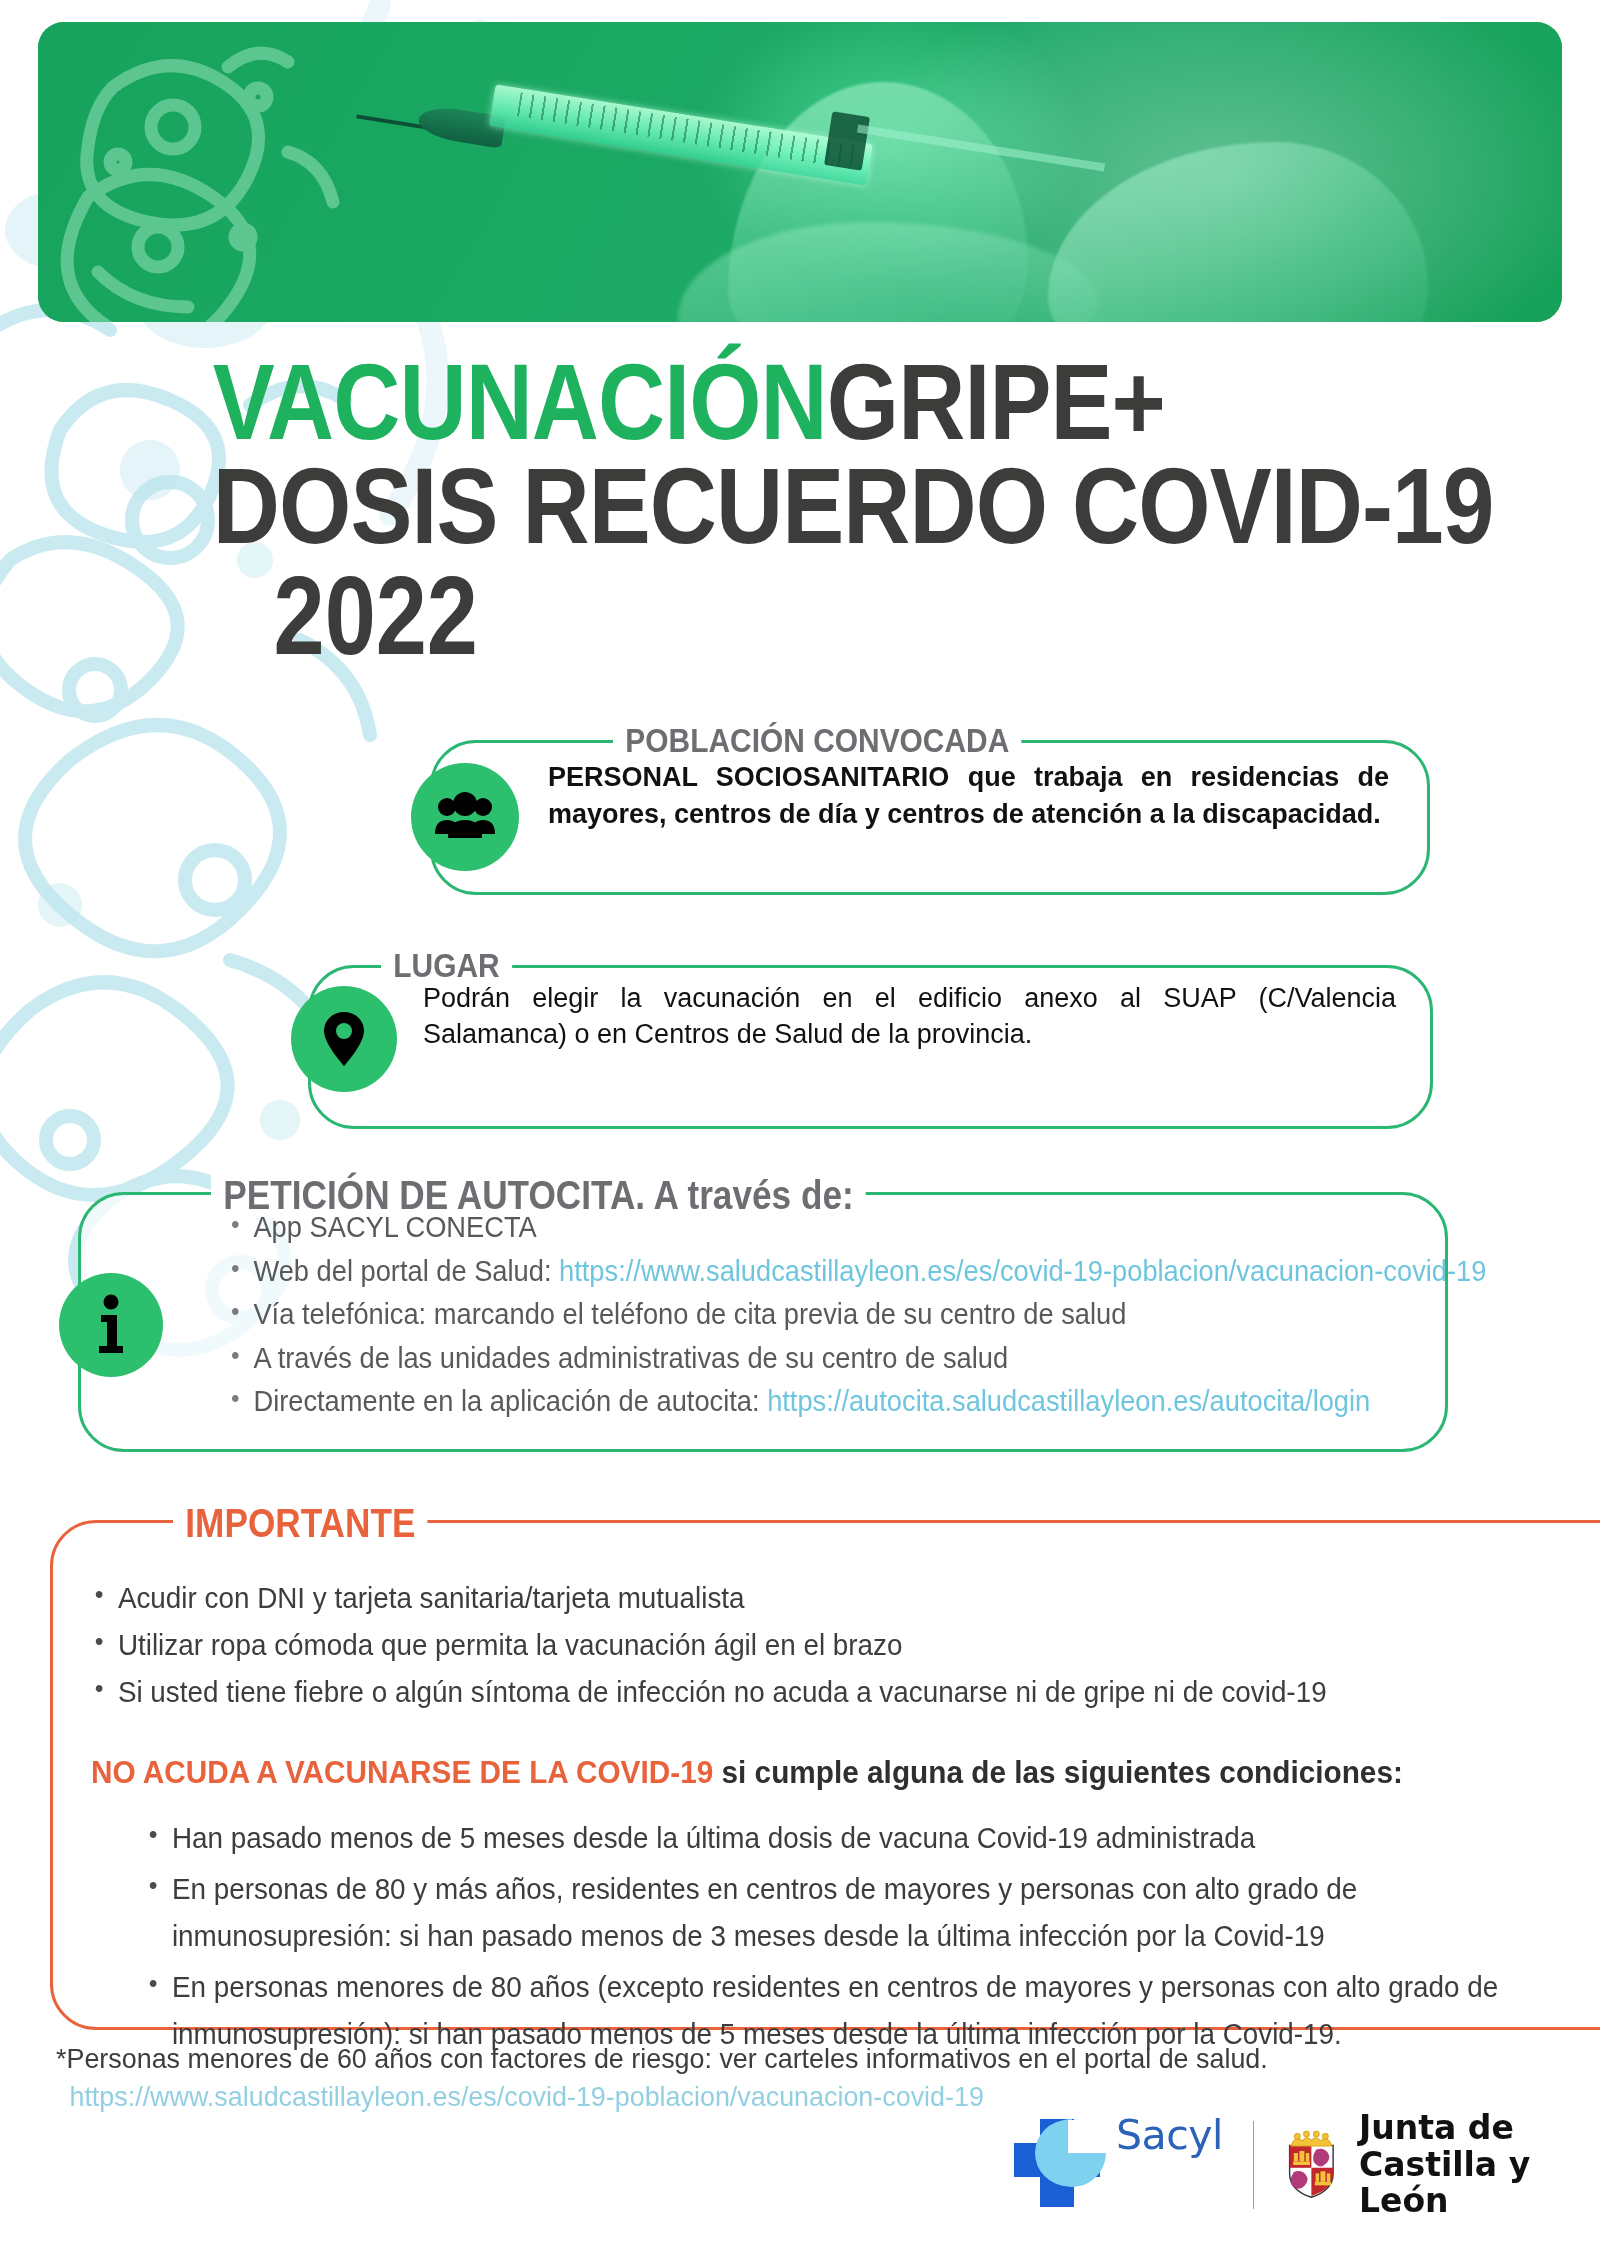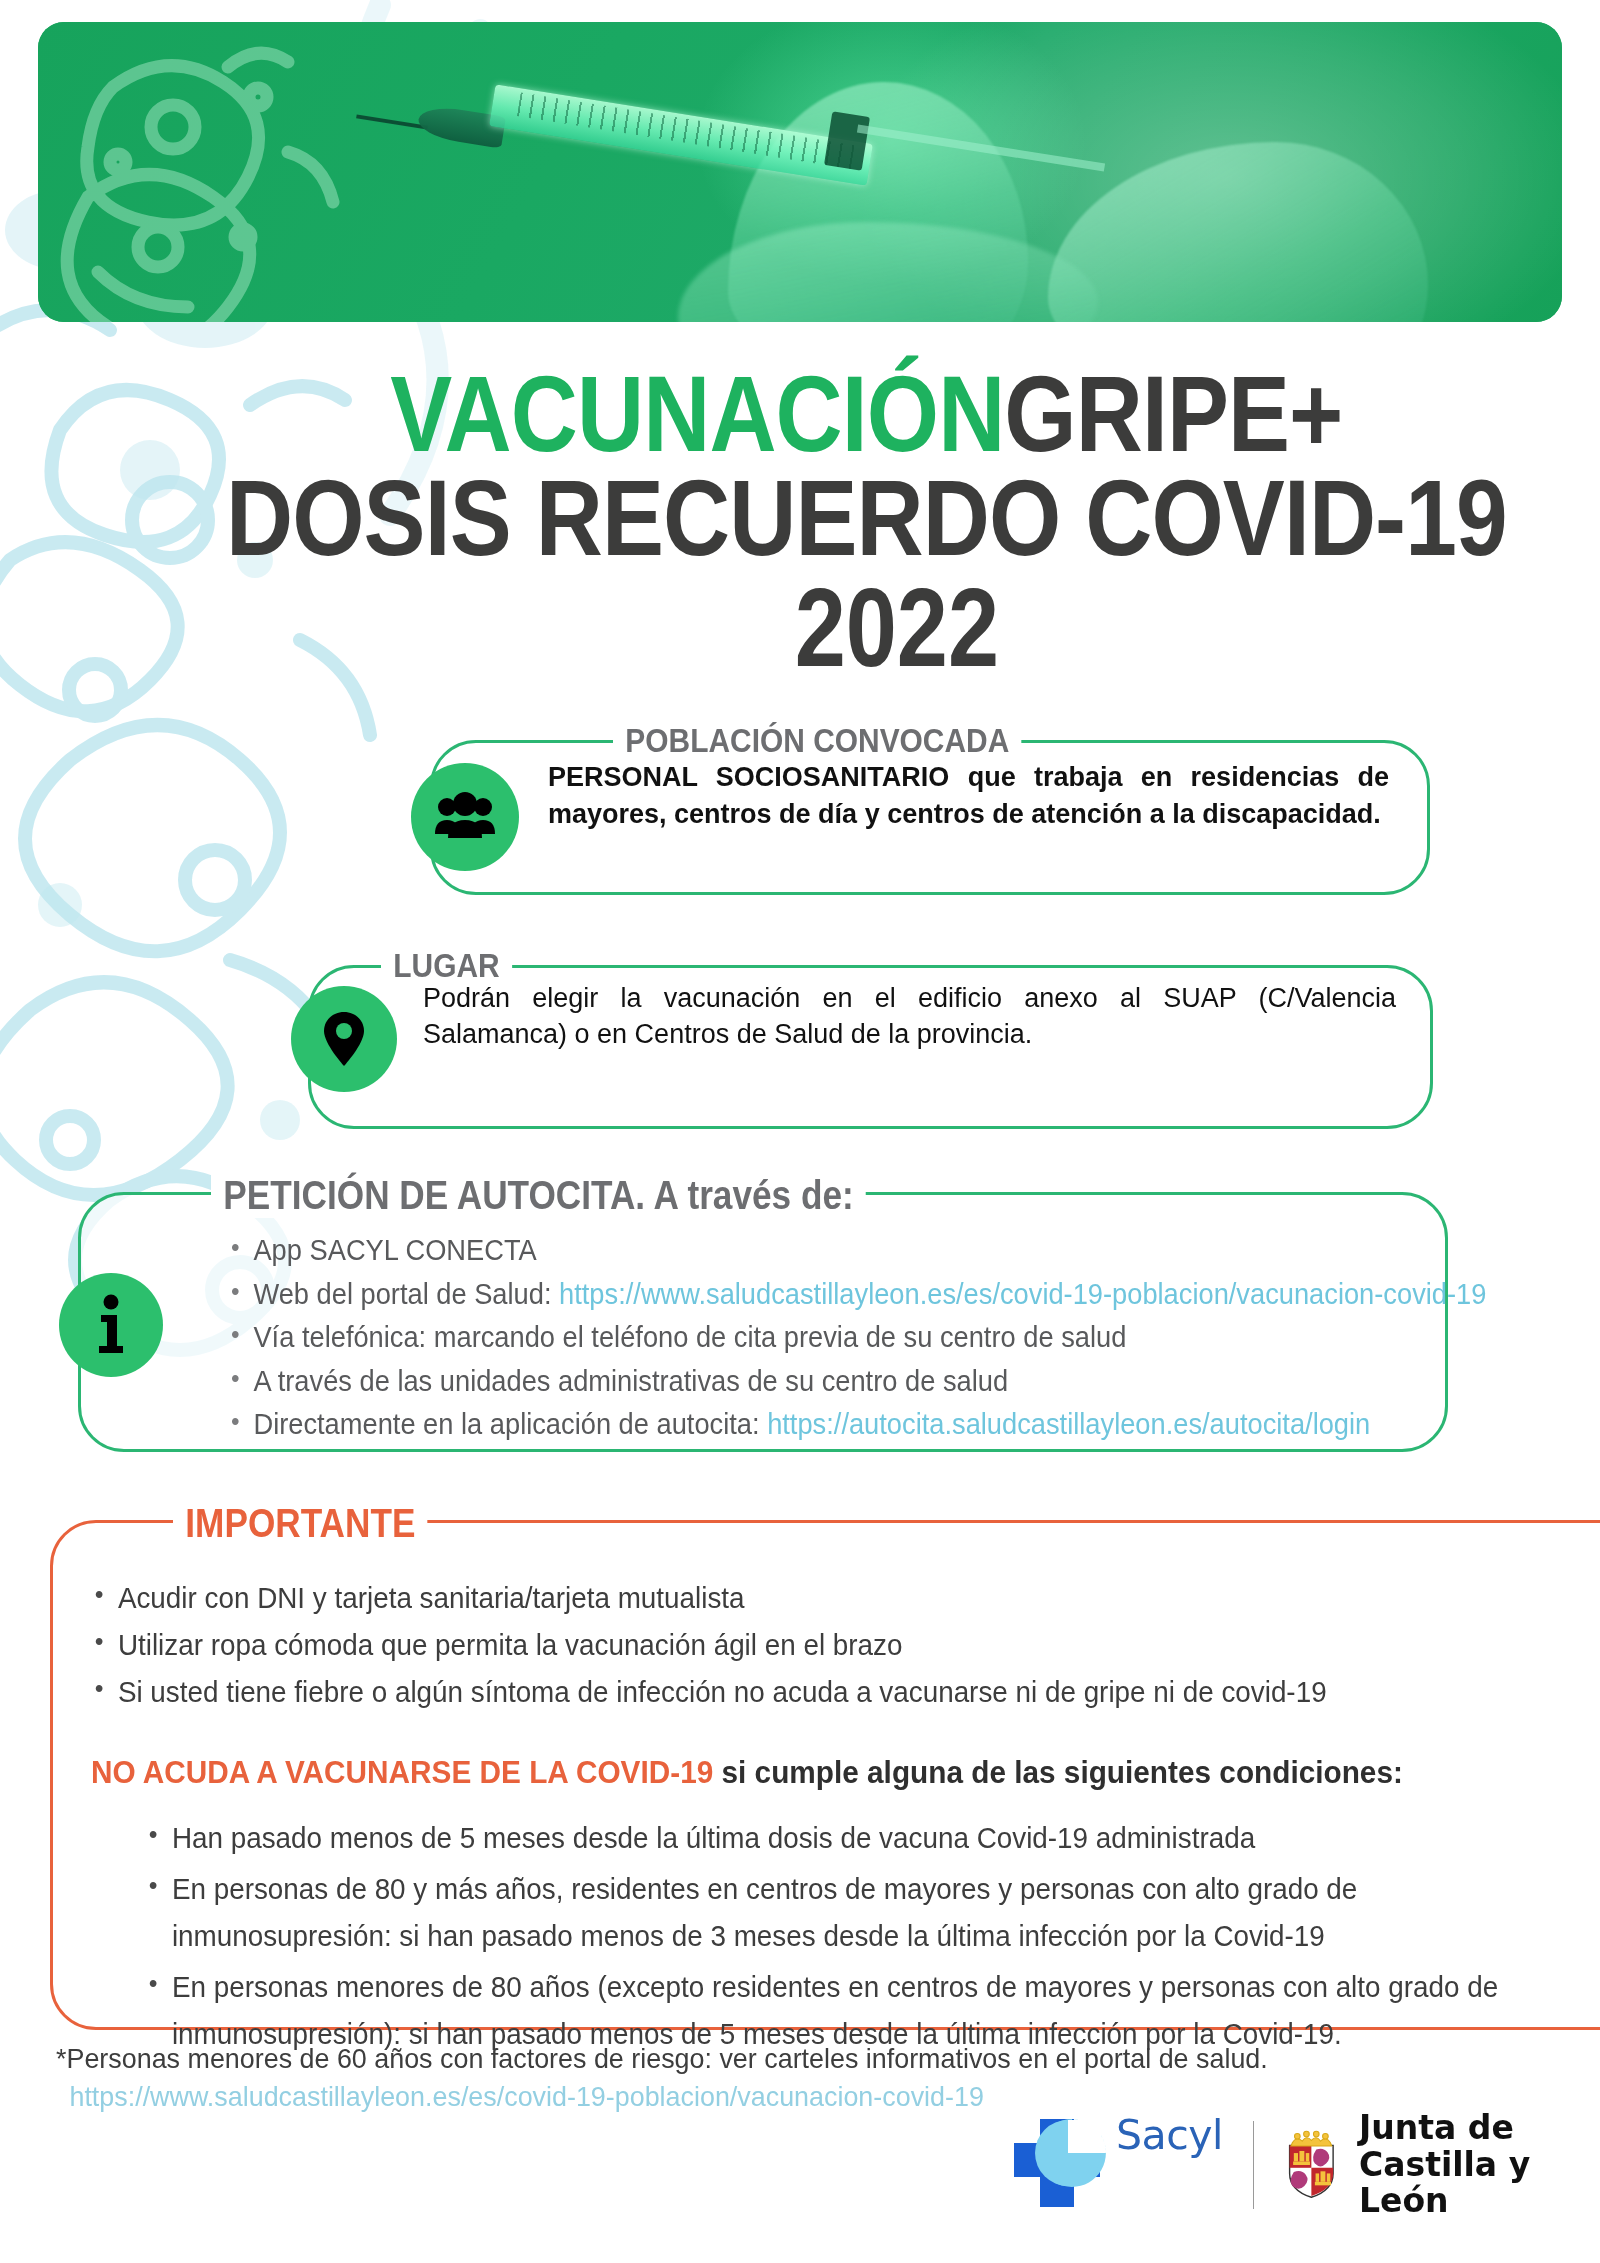--- a/index.html
+++ b/index.html
@@ -119,23 +119,23 @@
   .hero-virus {
     position: absolute;
     left: 20px; top: 10px;
     width: 330px; height: 290px;
     opacity: 0.42;
   }
 
   
   .title-block {
     position: absolute;
-    left: 0; top: 364px;
+    left: 0; top: 352px;
     width: 1560px;
-    text-align: center;
+    text-align: left;
     z-index: 4;
     padding-right: 40px;
     box-sizing: border-box;
   }
   .title-line1 {
     font-family: "Liberation Sans Narrow", "Liberation Sans", sans-serif;
     font-weight: 700;
     font-size: 108px;
     line-height: 0.92;
     letter-spacing: -1px;
@@ -231,21 +231,21 @@
     text-align: justify;
     color: #111;
   }
 
   
   #card-autocita { left: 78px; top: 1192px; width: 1370px; height: 260px; }
   #card-autocita .card-legend { left: 130px; font-size: 40px; }
   #auto-icon { left: -22px; top: 78px; width: 104px; height: 104px; }
   #auto-list {
     position: absolute;
-    left: 148px; top: 34px; right: 40px;
+    left: 148px; top: 11px; right: 40px;
     list-style: none;
     margin: 0; padding: 0;
   }
   #auto-list li {
     position: relative;
     padding-left: 26px;
     font-family: "Liberation Sans Narrow", "Liberation Sans", sans-serif;
     font-size: 29px;
     line-height: 1.5;
     color: #58595b;

